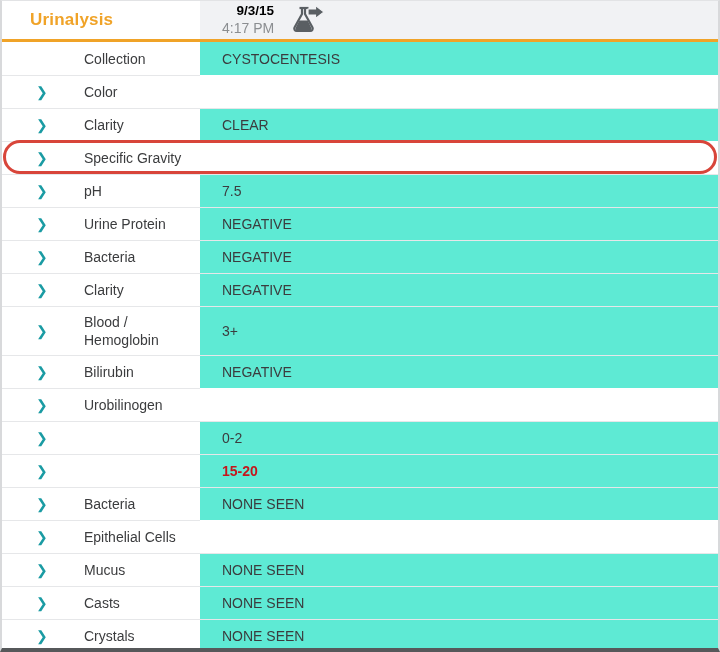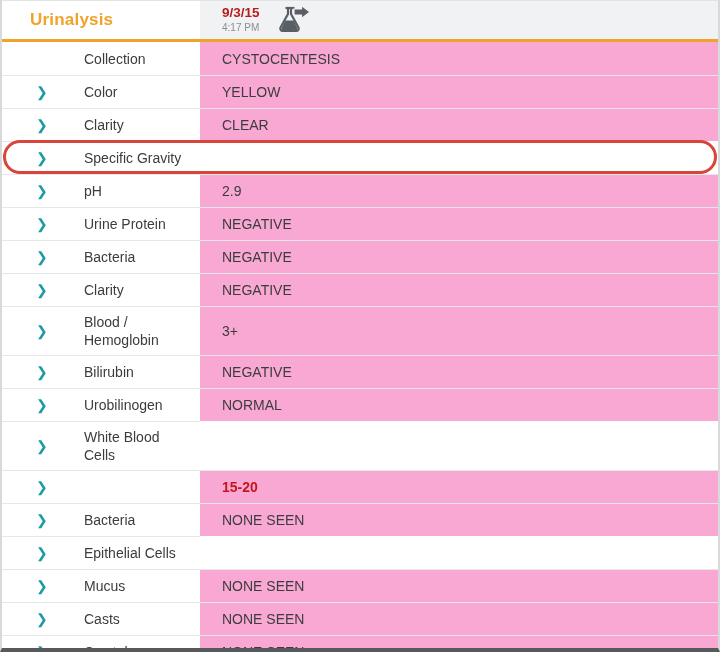--- a/index.html
+++ b/index.html
@@ -31,22 +31,22 @@
   .panel-title {
     color: var(--accent-orange, #f0a128);
     font-size: 17px; font-weight: bold; letter-spacing: .2px;
   }
   .header-right {
     flex: 1; background: #f1f2f4;
     display: flex; align-items: center;
     padding-left: 22px;
   }
   .date-block { line-height: 1.25; }
-  .date-text { font-size: 13.5px; font-weight: bold; color: #b91c1c; text-align: right; }
-  .time-text { font-size: 10px; color: #8b8e91; }
+  .date-text { font-size: 13.5px; font-weight: bold; color: #000000; text-align: right; }
+  .time-text { font-size: 14px; color: #8b8e91; }
   .flask-btn {
     margin-left: 14px; background: none; border: none; cursor: pointer;
     display: flex; align-items: center; padding: 0;
   }
   
   .rows { width: 100%; }
   .row {
     display: flex; align-items: stretch; min-height: 33px;
     position: relative; background: #fff; cursor: pointer;
   }
@@ -61,21 +61,21 @@
     color: var(--teal, #1a9ba3);
     font-size: 14px; font-weight: bold; line-height: 1;
   }
   .row.no-chevron .chevron { visibility: hidden; }
   .label {
     font-size: 14px; color: #3b3c3e; line-height: 18px;
     max-width: 112px;
   }
   .cell-value {
     flex: 1; display: flex; align-items: center;
-    padding: 6px 10px 6px 22px; background: #f9a8d4;
+    padding: 6px 10px 6px 22px; background: #5eead4;
   }
   .value { font-size: 14px; color: #3b3c3e; }
   .row.alert .label, .row.alert .value {
     color: var(--alert-red, #c4161c); font-weight: bold;
   }
   .highlight-ring {
     position: absolute; left: 1px; right: 1px; top: -1px; bottom: 0;
     border: 3px solid var(--highlight-red, #d8453a);
     border-radius: 18px;
     pointer-events: none; z-index: 3;
@@ -120,23 +120,20 @@
       <span class="value">CYSTOCENTESIS</span>
     </div>
 
   </div>
 
   <div class="row">
     <div class="cell-label">
       <span class="chevron">❯</span>
       <span class="label">Color</span>
     </div>
-    <div class="cell-value">
-      <span class="value">YELLOW</span>
-    </div>
 
   </div>
 
   <div class="row">
     <div class="cell-label">
       <span class="chevron">❯</span>
       <span class="label">Clarity</span>
     </div>
     <div class="cell-value">
       <span class="value">CLEAR</span>
@@ -151,21 +148,21 @@
     </div>
     <div class="highlight-ring"></div>
   </div>
 
   <div class="row">
     <div class="cell-label">
       <span class="chevron">❯</span>
       <span class="label">pH</span>
     </div>
     <div class="cell-value">
-      <span class="value">2.9</span>
+      <span class="value">7.5</span>
     </div>
 
   </div>
 
   <div class="row">
     <div class="cell-label">
       <span class="chevron">❯</span>
       <span class="label">Urine Protein</span>
     </div>
     <div class="cell-value">
@@ -216,30 +213,29 @@
       <span class="value">NEGATIVE</span>
     </div>
 
   </div>
 
   <div class="row">
     <div class="cell-label">
       <span class="chevron">❯</span>
       <span class="label">Urobilinogen</span>
     </div>
-    <div class="cell-value">
-      <span class="value">NORMAL</span>
-    </div>
-
-  </div>
-
-  <div class="row">
-    <div class="cell-label">
-      <span class="chevron">❯</span>
-      <span class="label">White Blood Cells</span>
+
+  </div>
+
+  <div class="row">
+    <div class="cell-label">
+      <span class="chevron">❯</span>
+    </div>
+    <div class="cell-value">
+      <span class="value">0-2</span>
     </div>
 
   </div>
 
   <div class="row alert">
     <div class="cell-label">
       <span class="chevron">❯</span>
     </div>
     <div class="cell-value">
       <span class="value">15-20</span>

